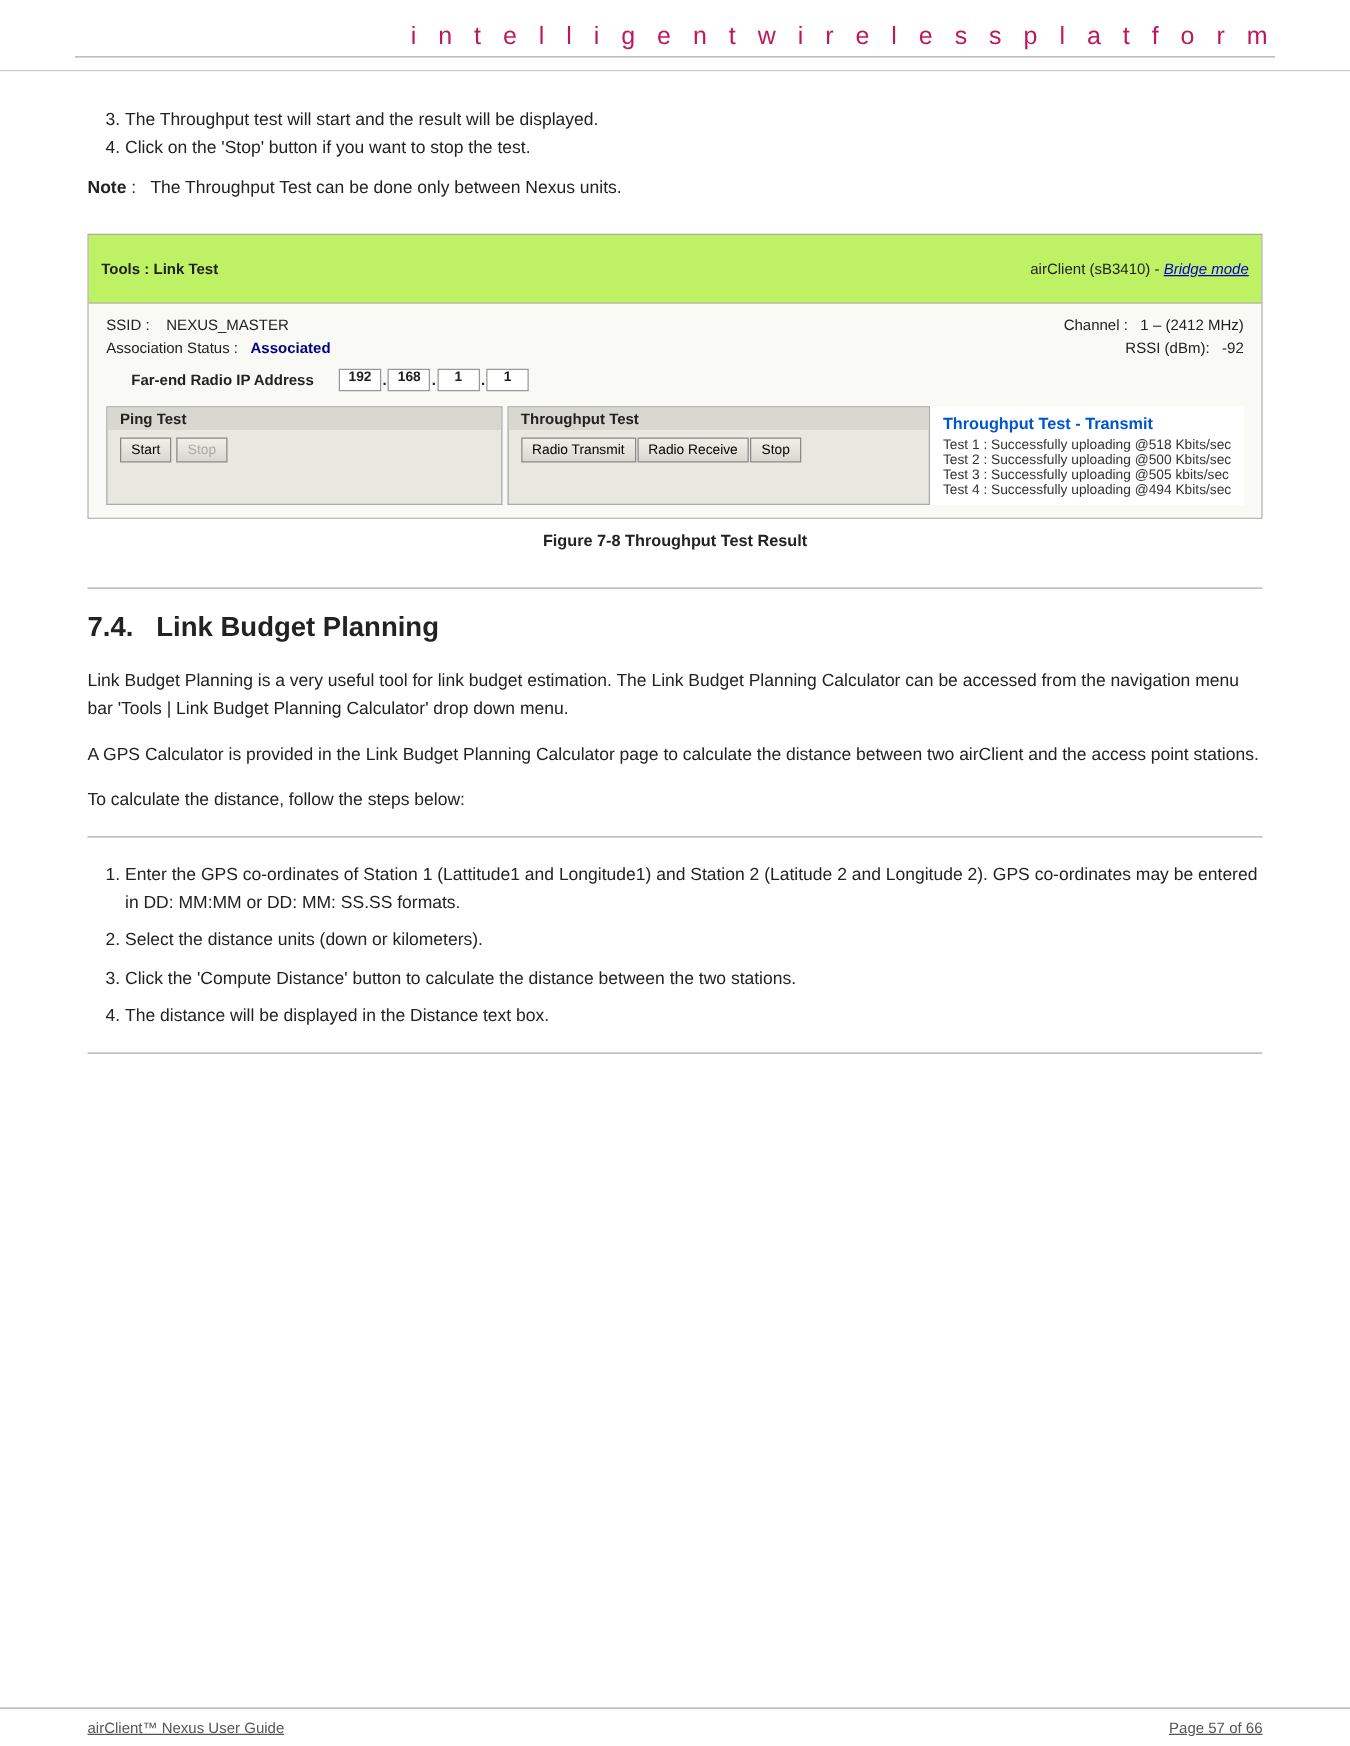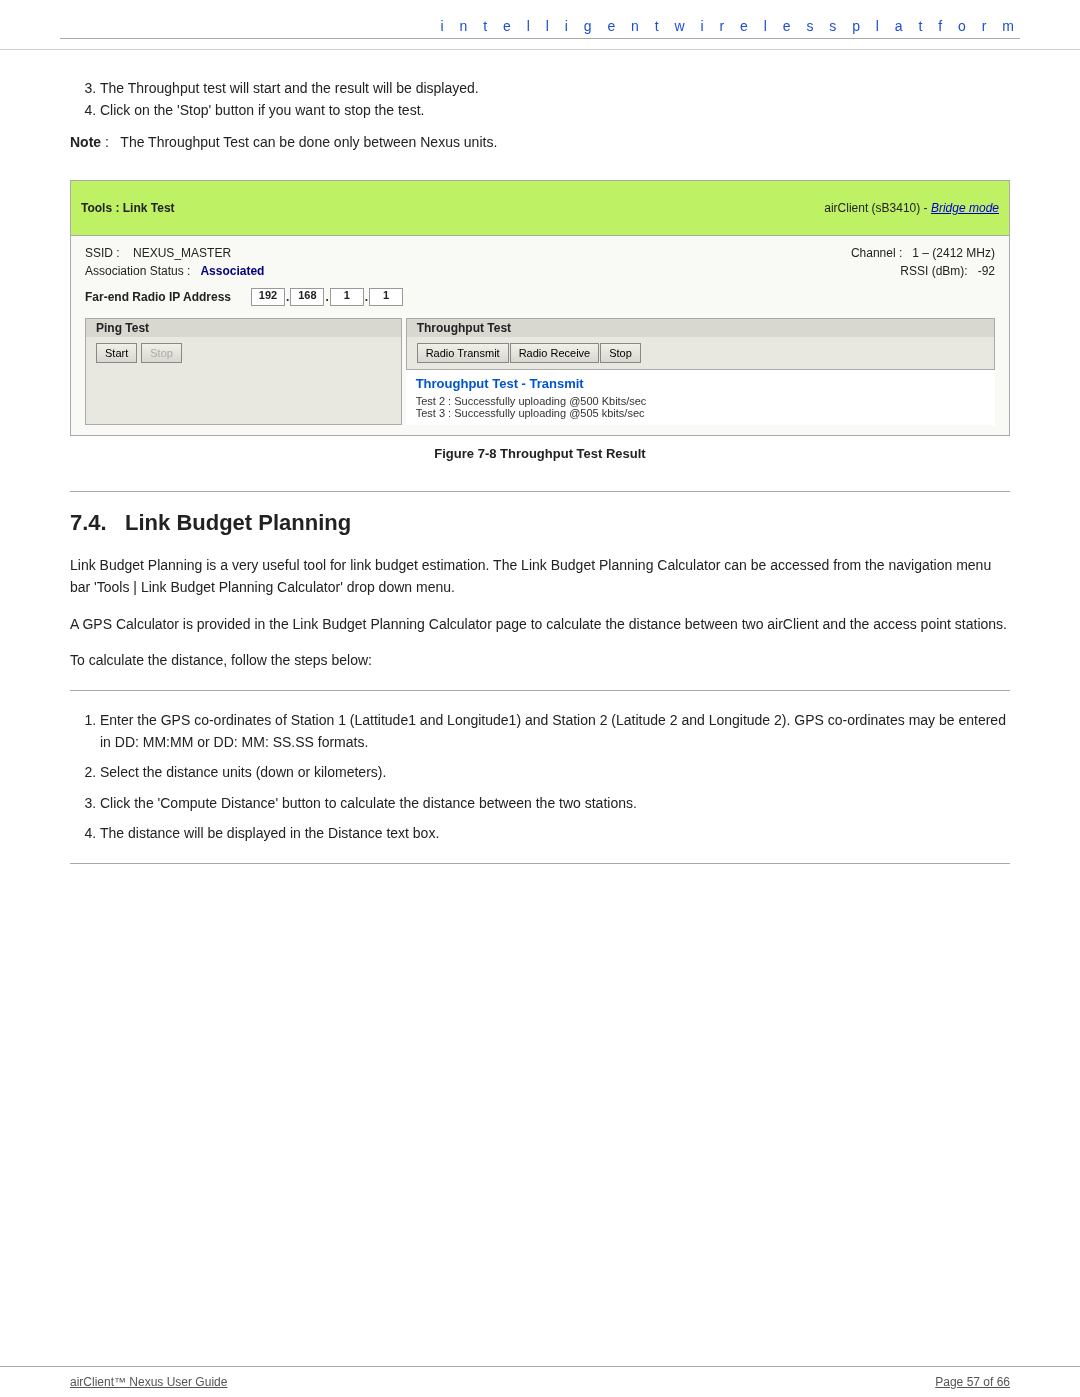--- a/index.html
+++ b/index.html
@@ -13,23 +13,23 @@
       position: relative;
     }
 
     
     .header {
       border-bottom: 1px solid #ccc;
       padding: 18px 60px 10px 60px;
       text-align: right;
     }
     .header-title {
-      font-size: 14px;
+      font-size: 20px;
       letter-spacing: 6px;
-      color: #1d4ed8;
+      color: #be185d;
       font-weight: normal;
     }
 
     
     .content {
       padding: 30px 70px 60px 70px;
     }
 
     
     .intro-steps {
@@ -99,21 +99,21 @@
     }
     .assoc-bold { font-weight: bold; color: #000080; }
 
     .far-end-row {
       display: flex;
       align-items: center;
       margin-bottom: 12px;
       font-size: 12px;
       font-weight: bold;
     }
-    .far-end-label { margin-right: 20px; }
+    .far-end-label { margin-right: 20px; margin-left: 20px; }
     .ip-inputs {
       display: flex;
       align-items: center;
       gap: 0px;
     }
     .ip-box {
       border: 1px solid #999;
       background: #fff;
       width: 34px;
       height: 18px;
@@ -341,33 +341,35 @@
       <div class="tests-row">
 
         <div class="ping-section">
           <div class="section-header">Ping Test</div>
           <div class="ping-buttons">
             <button class="btn-small">Start</button>
             <button class="btn-small disabled">Stop</button>
           </div>
         </div>
 
-        <div style="flex:2; display:flex; flex-direction:column;">
+        <div style="flex:2; display:flex; flex-direction:row;">
           <div class="throughput-section">
             <div class="section-header">Throughput Test</div>
             <div class="throughput-buttons">
               <button class="btn-small">Radio Transmit</button>
               <button class="btn-small">Radio Receive</button>
               <button class="btn-small">Stop</button>
             </div>
           </div>
           <div class="throughput-results">
             <div class="throughput-title">Throughput Test - Transmit</div>
+            <div class="throughput-line">Test 1 : Successfully uploading @518 Kbits/sec</div>
             <div class="throughput-line">Test 2 : Successfully uploading @500 Kbits/sec</div>
             <div class="throughput-line">Test 3 : Successfully uploading @505 kbits/sec</div>
+            <div class="throughput-line">Test 4 : Successfully uploading @494 Kbits/sec</div>
           </div>
         </div>
       </div>
     </div>
   </div>
 
   <div class="figure-caption">Figure 7-8 Throughput Test Result</div>
 
   <hr class="hr-divider">
 

